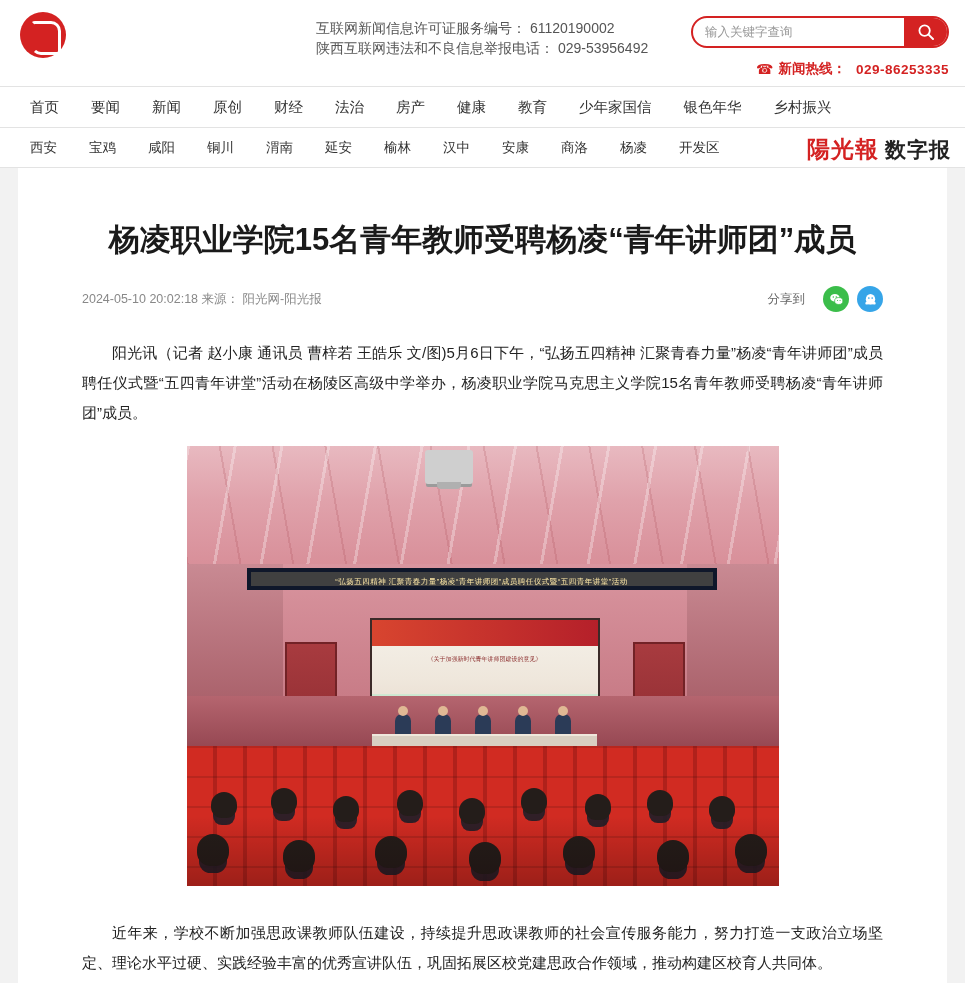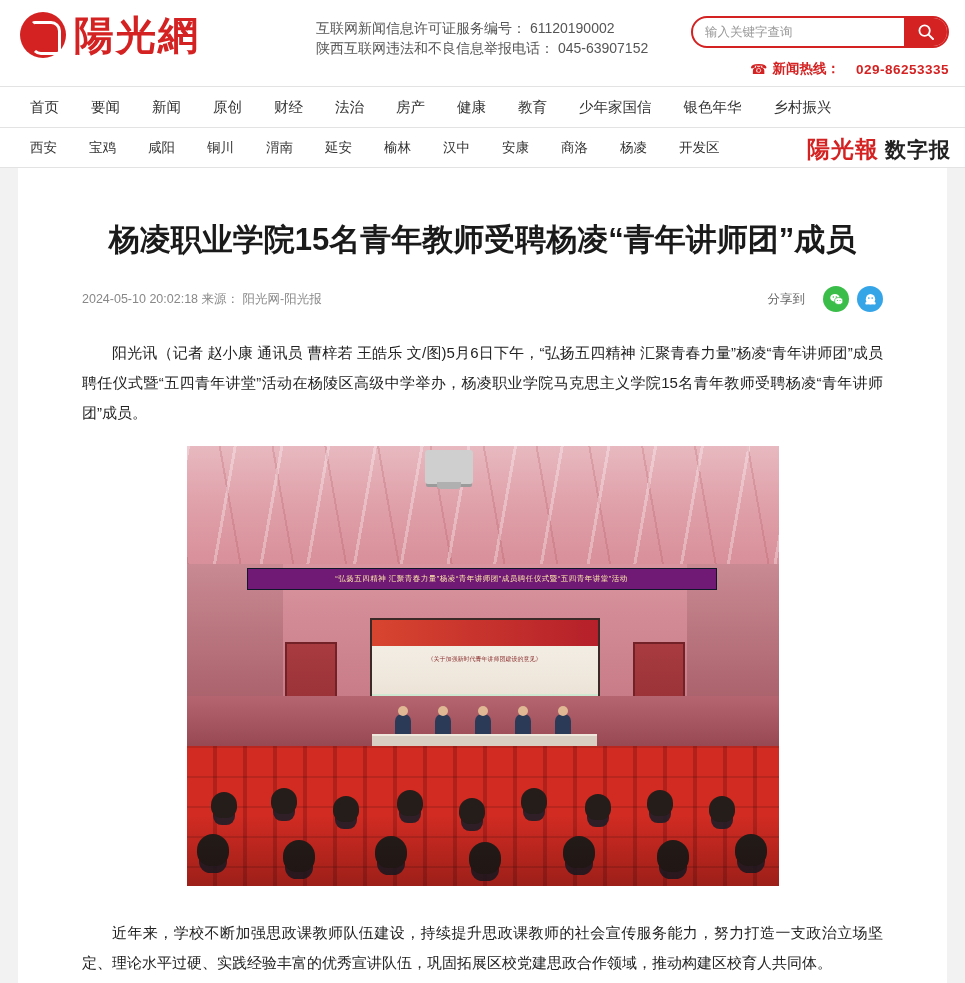--- a/index.html
+++ b/index.html
@@ -100,21 +100,21 @@
     color: #d42222;
     display: flex;
     align-items: center;
     white-space: nowrap;
   }
   .hotline .phone-icon {
     font-size: 14px;
     margin-right: 5px;
     color: #d42222;
   }
-  .hotline .num { margin-left: 16px; letter-spacing: 0.5px; }
+  .hotline .num { margin-left: 10px; letter-spacing: 0.5px; }
 
   
   .nav-main {
     border-top: 1px solid #e3e3e3;
     border-bottom: 1px solid #e3e3e3;
     height: 42px;
     display: flex;
     align-items: center;
     padding: 0 14px;
   }
@@ -248,22 +248,22 @@
   .ph-projector::after{
     content:""; position:absolute; left:12px; top:32px; width:24px; height:7px;
     background:#b0b0b0; border-radius:0 0 4px 4px;
   }
   .ph-wall {
     position:absolute; left:0; top:118px; width:100%; height:132px;
     background: linear-gradient(180deg,#d9959f 0%, #c87c87 100%);
   }
   .ph-banner {
     position:absolute; left:60px; top:122px; width:470px; height:22px;
-    background:#701a75;
-    border:1px solid #0f172a;
+    background:#404040;
+    border:4px solid #0f172a;
     color:#ffe9a8;
     font-size:7.5px;
     line-height:20px;
     text-align:center;
     letter-spacing:0.5px;
     white-space:nowrap;
     overflow:hidden;
   }
   .ph-screen {
     position:absolute; left:183px; top:172px; width:230px; height:112px;
@@ -334,26 +334,25 @@
   .article-body .last-para { margin-top: 4px; }
 </style>
 </head>
 <body>
 
 <div class="page">
 
   <div class="header">
     <div class="logo-wrap">
       <div class="logo-mark"></div>
-      <div class="logo-text">陽光網</div>
     </div>
 
     <div class="license-block">
       <div>互联网新闻信息许可证服务编号：  61120190002</div>
-      <div>陕西互联网违法和不良信息举报电话：  045-63907152</div>
+      <div>陕西互联网违法和不良信息举报电话：  029-53956492</div>
     </div>
 
     <div class="header-right">
       <div class="search-box">
         <input class="search-input" type="text" placeholder="输入关键字查询" style="">
         <button class="search-btn">
           <svg width="18" height="18" viewBox="0 0 18 18">
             <circle cx="7.6" cy="7.6" r="5.2" fill="none" stroke="#ffffff" stroke-width="1.8"></circle>
             <line x1="11.6" y1="11.6" x2="16" y2="16" stroke="#ffffff" stroke-width="2" stroke-linecap="round"></line>
           </svg>

